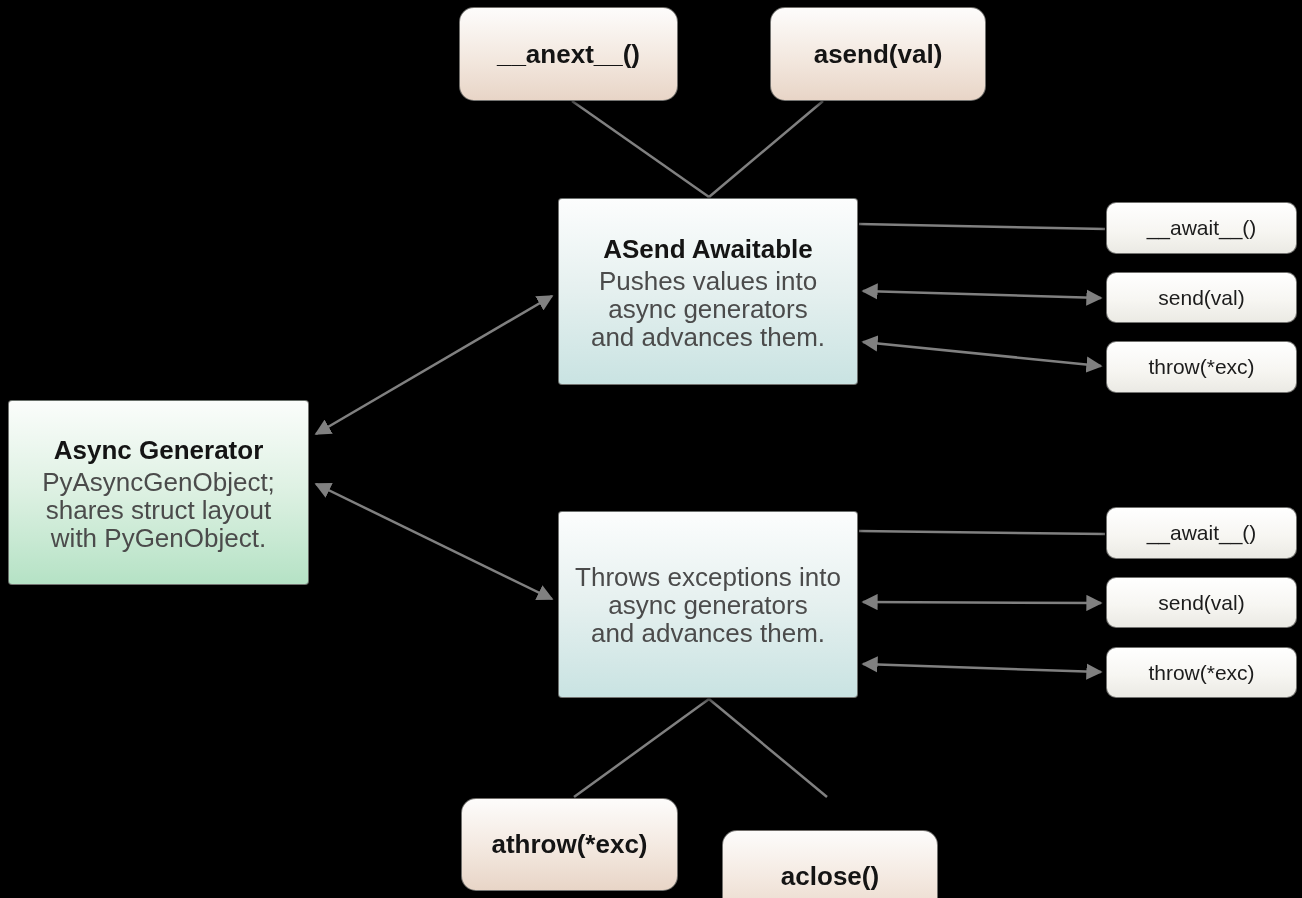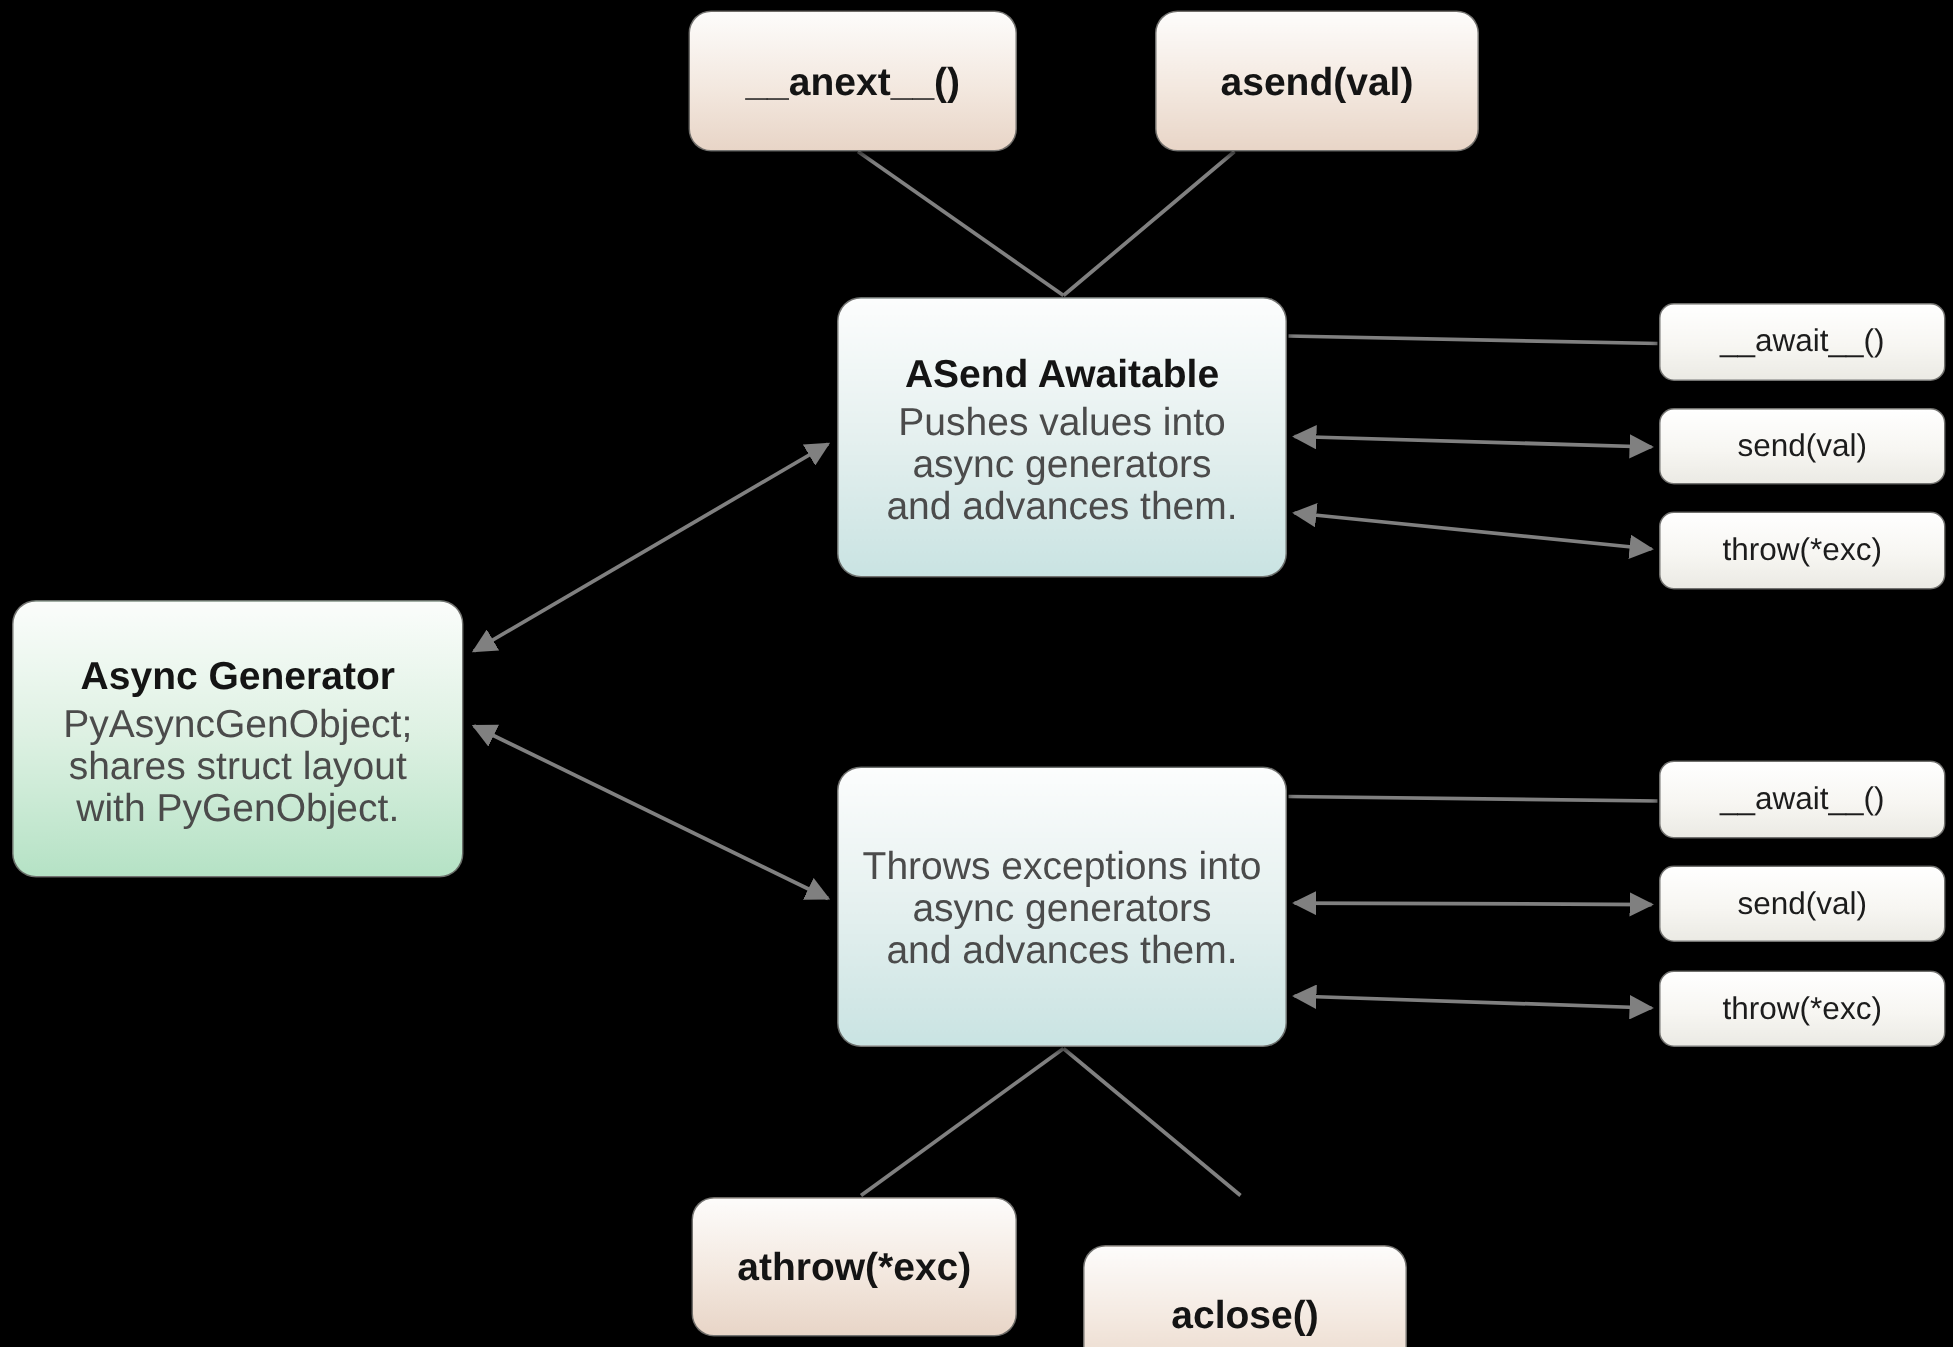--- a/index.html
+++ b/index.html
@@ -27,21 +27,21 @@
     box-sizing: border-box;
     display: flex;
     flex-direction: column;
     align-items: center;
     justify-content: center;
     text-align: center;
     border: 1px solid rgba(90,90,88,0.85);
     box-shadow: 0 2px 6px rgba(0,0,0,0.75);
   }
   .big {
-    border-radius: 16px;
+    border-radius: 4px;
   }
   .tan {
     border-radius: 15px;
     background: linear-gradient(180deg, #fdfcfb 0%, #f3e8df 55%, #e8d5c7 100%);
   }
   .teal {
     background: linear-gradient(180deg, #fcfdfd 0%, #e5f0ef 50%, #c9e3e2 100%);
   }
   .green {
     background: linear-gradient(180deg, #fbfdfb 0%, #def1e3 48%, #b5e2c5 100%);

